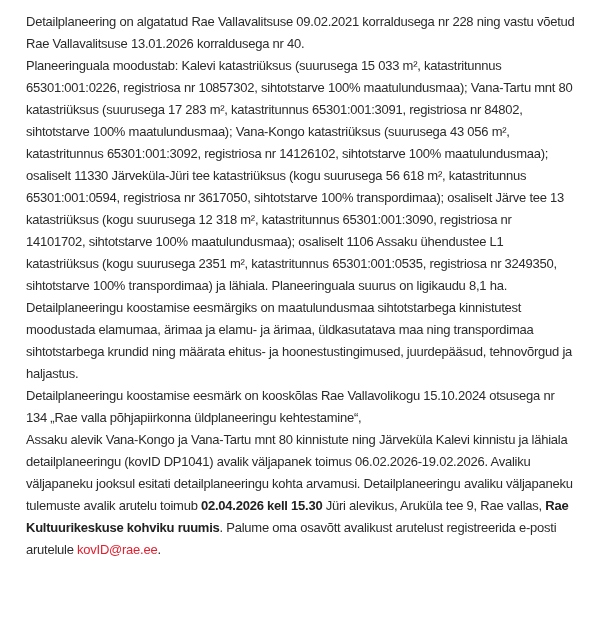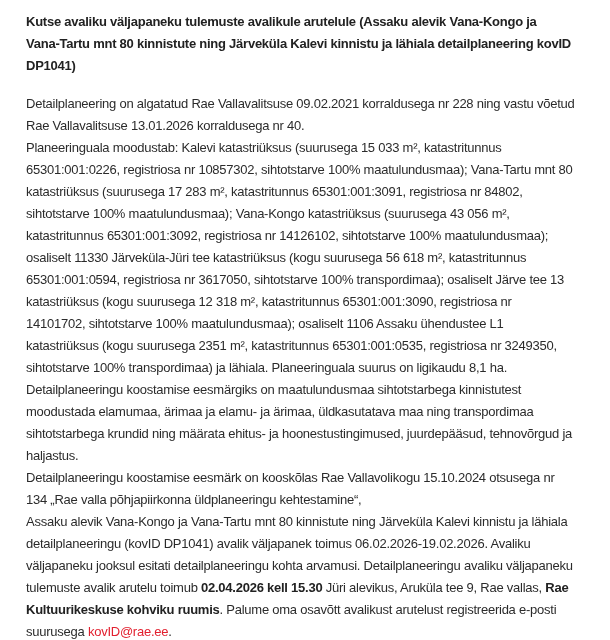--- a/index.html
+++ b/index.html
@@ -13,25 +13,20 @@
   .title { font-weight: bold; color: #222; margin: 0 0 16px 0; }
   .line { white-space: nowrap; display: block; height: 22px; }
   .body-text { margin: 0; }
   b, .bold { font-weight: bold; color: #222; }
   a { color: #e2202f; text-decoration: none; }
 </style>
 </head>
 <body>
 
 <div class="doc">
-  <div class="title">
-    <span class="line" style="transform-origin: left center; transform: scaleX(0.986207);">Kutse avaliku väljapaneku tulemuste avalikule arutelule (Assaku alevik Vana-Kongo ja</span>
-    <span class="line" style="transform-origin: left center; transform: scaleX(0.986207);">Vana-Tartu mnt 80 kinnistute ning Järveküla Kalevi kinnistu ja lähiala detailplaneering kovID</span>
-    <span class="line" style="transform-origin: left center; transform: scaleX(0.986207);">DP1041)</span>
-  </div>
 
   <div class="body-text">
     <span class="line" style="transform-origin: left center; transform: scaleX(0.986207);">Detailplaneering on algatatud Rae Vallavalitsuse 09.02.2021 korraldusega nr 228 ning vastu võetud</span>
     <span class="line" style="transform-origin: left center; transform: scaleX(0.986207);">Rae Vallavalitsuse 13.01.2026 korraldusega nr 40.</span>
     <span class="line" style="transform-origin: left center; transform: scaleX(0.986207);">Planeeringuala moodustab: Kalevi katastriüksus (suurusega 15 033 m², katastritunnus</span>
     <span class="line" style="transform-origin: left center; transform: scaleX(0.986207);">65301:001:0226, registriosa nr 10857302, sihtotstarve 100% maatulundusmaa); Vana-Tartu mnt 80</span>
     <span class="line" style="transform-origin: left center; transform: scaleX(0.986207);">katastriüksus (suurusega 17 283 m², katastritunnus 65301:001:3091, registriosa nr 84802,</span>
     <span class="line" style="transform-origin: left center; transform: scaleX(0.986207);">sihtotstarve 100% maatulundusmaa); Vana-Kongo katastriüksus (suurusega 43 056 m²,</span>
     <span class="line" style="transform-origin: left center; transform: scaleX(0.986207);">katastritunnus 65301:001:3092, registriosa nr 14126102, sihtotstarve 100% maatulundusmaa);</span>
     <span class="line" style="transform-origin: left center; transform: scaleX(0.986207);">osaliselt 11330 Järveküla-Jüri tee katastriüksus (kogu suurusega 56 618 m², katastritunnus</span>
@@ -47,16 +42,16 @@
     <span class="line" style="transform-origin: left center; transform: scaleX(0.986207);">Detailplaneeringu koostamise eesmärk on kooskõlas Rae Vallavolikogu 15.10.2024 otsusega nr</span>
     <span class="line" style="transform-origin: left center; transform: scaleX(0.986207);">134 „Rae valla põhjapiirkonna üldplaneeringu kehtestamine“,</span>
     <span class="line" style="transform-origin: left center; transform: scaleX(0.986207);">Assaku alevik Vana-Kongo ja Vana-Tartu mnt 80 kinnistute ning Järveküla Kalevi kinnistu ja lähiala</span>
     <span class="line" style="transform-origin: left center; transform: scaleX(0.986207);">detailplaneeringu (kovID DP1041) avalik väljapanek toimus 06.02.2026-19.02.2026. Avaliku</span>
     <span class="line" style="transform-origin: left center; transform: scaleX(0.986207);">väljapaneku jooksul esitati detailplaneeringu kohta arvamusi. Detailplaneeringu avaliku väljapaneku</span>
 
     <span class="line" style="transform-origin: left center; transform: scaleX(0.986207);"><span>tulemuste avalik arutelu toimub </span><b>02.04.2026 kell 15.30</b><span> Jüri alevikus, Aruküla tee 9, Rae vallas, </span><b>Rae</b></span>
 
     <span class="line" style="transform-origin: left center; transform: scaleX(0.986207);"><b>Kultuurikeskuse kohviku ruumis</b><span>. Palume oma osavõtt avalikust arutelust registreerida e-posti</span></span>
 
-    <span class="line" style="transform-origin: left center; transform: scaleX(0.986207);"><span>suurusega </span><a>kovID@rae.ee</a><span>.</span></span>
+    <span class="line" style="transform-origin: left center; transform: scaleX(0.986207);"><span>arutelule </span><a>kovID@rae.ee</a><span>.</span></span>
 
   </div>
 </div>
 
 </body></html>

